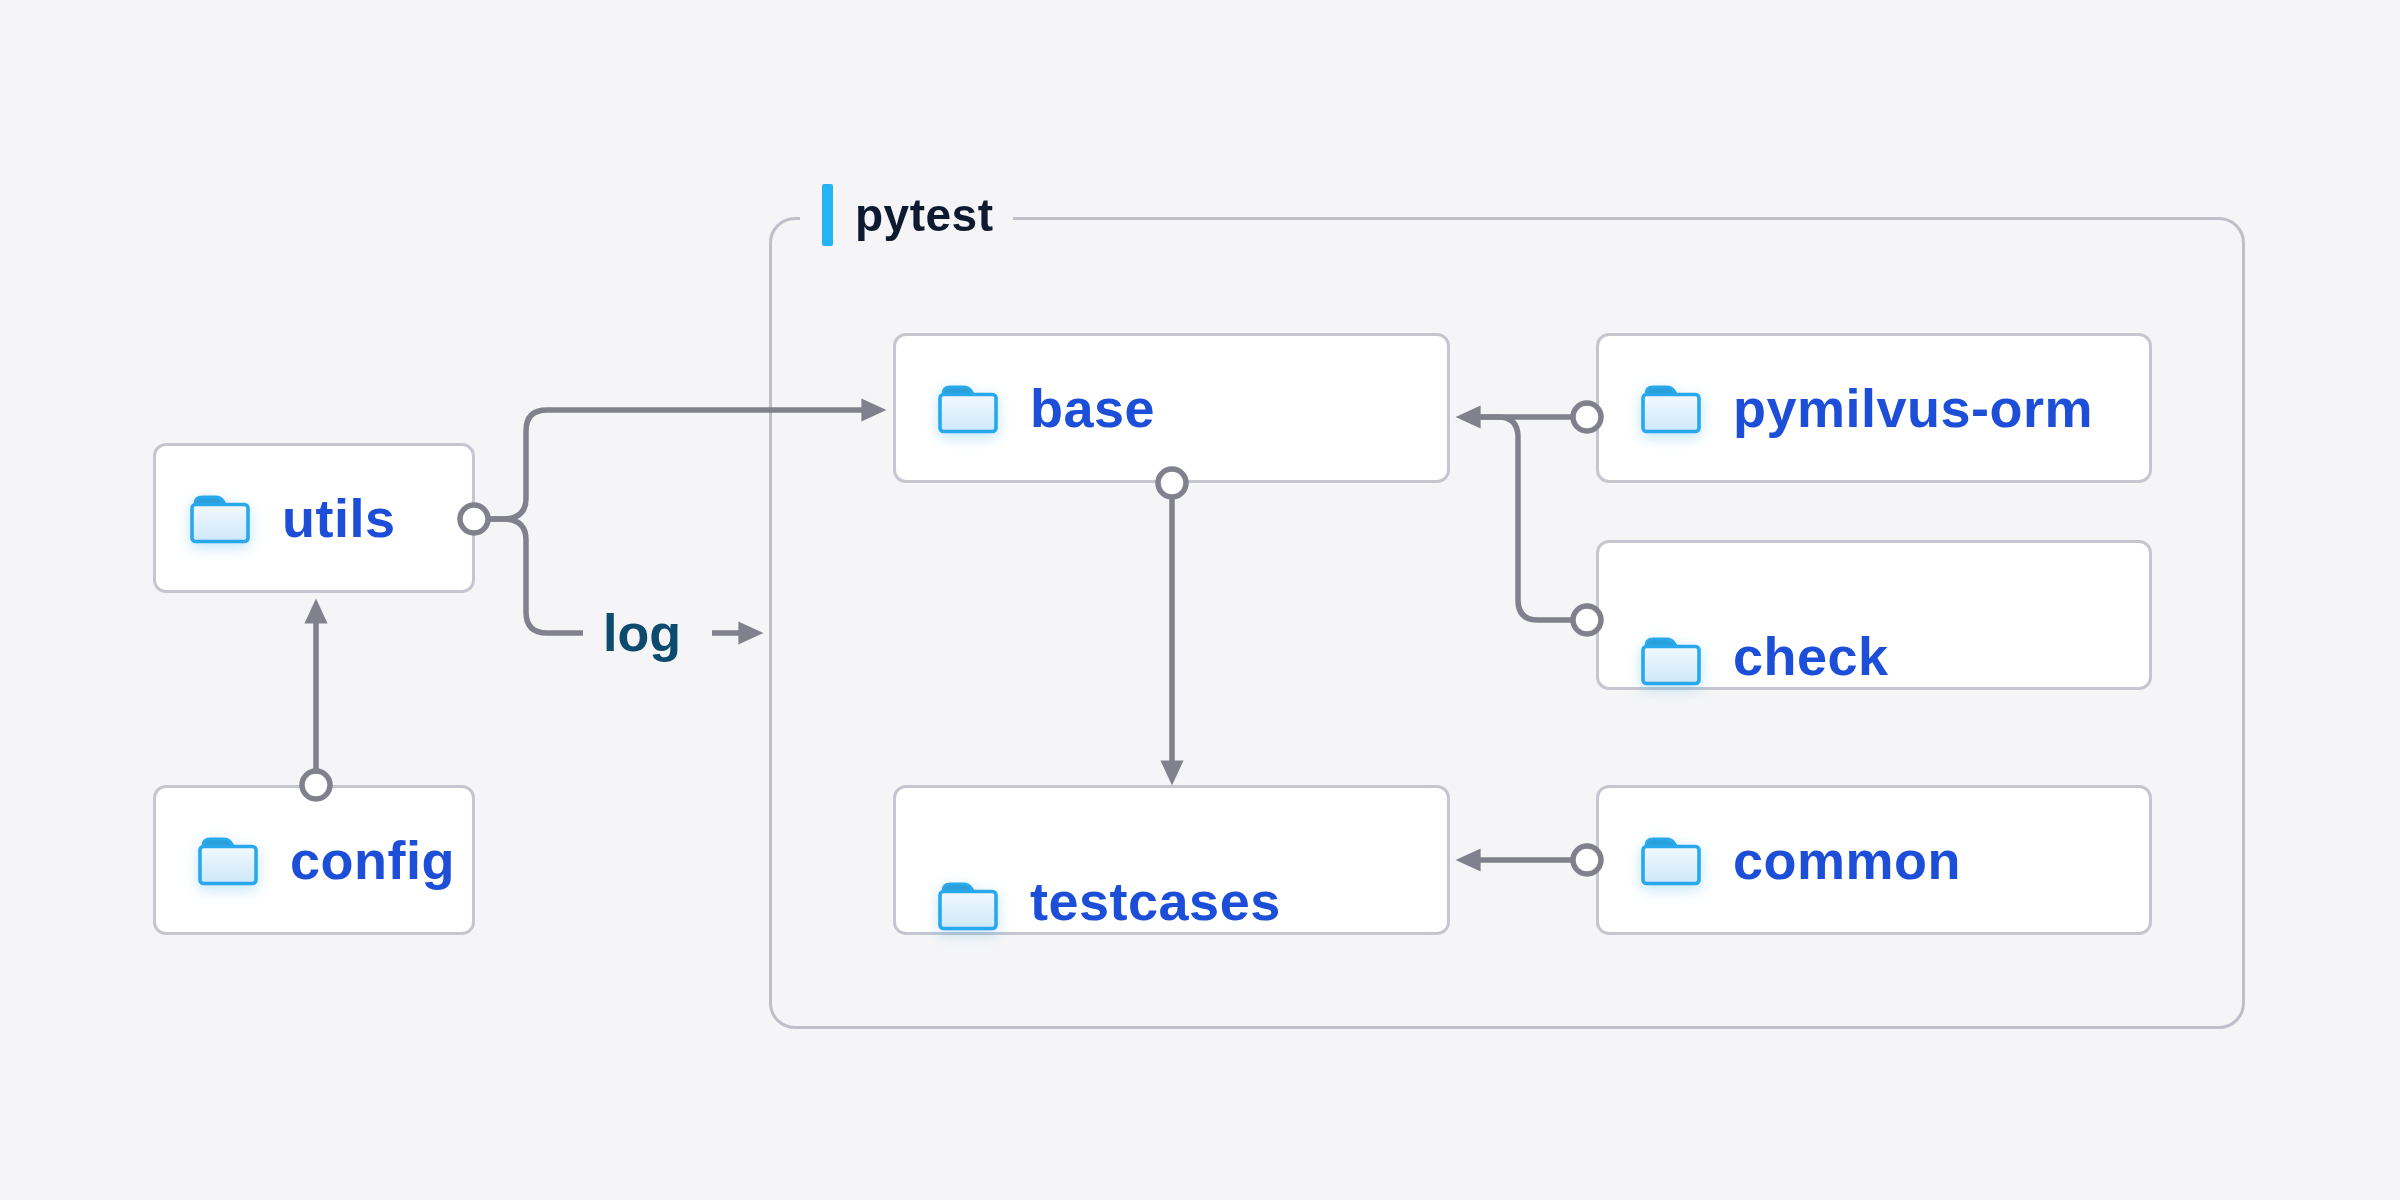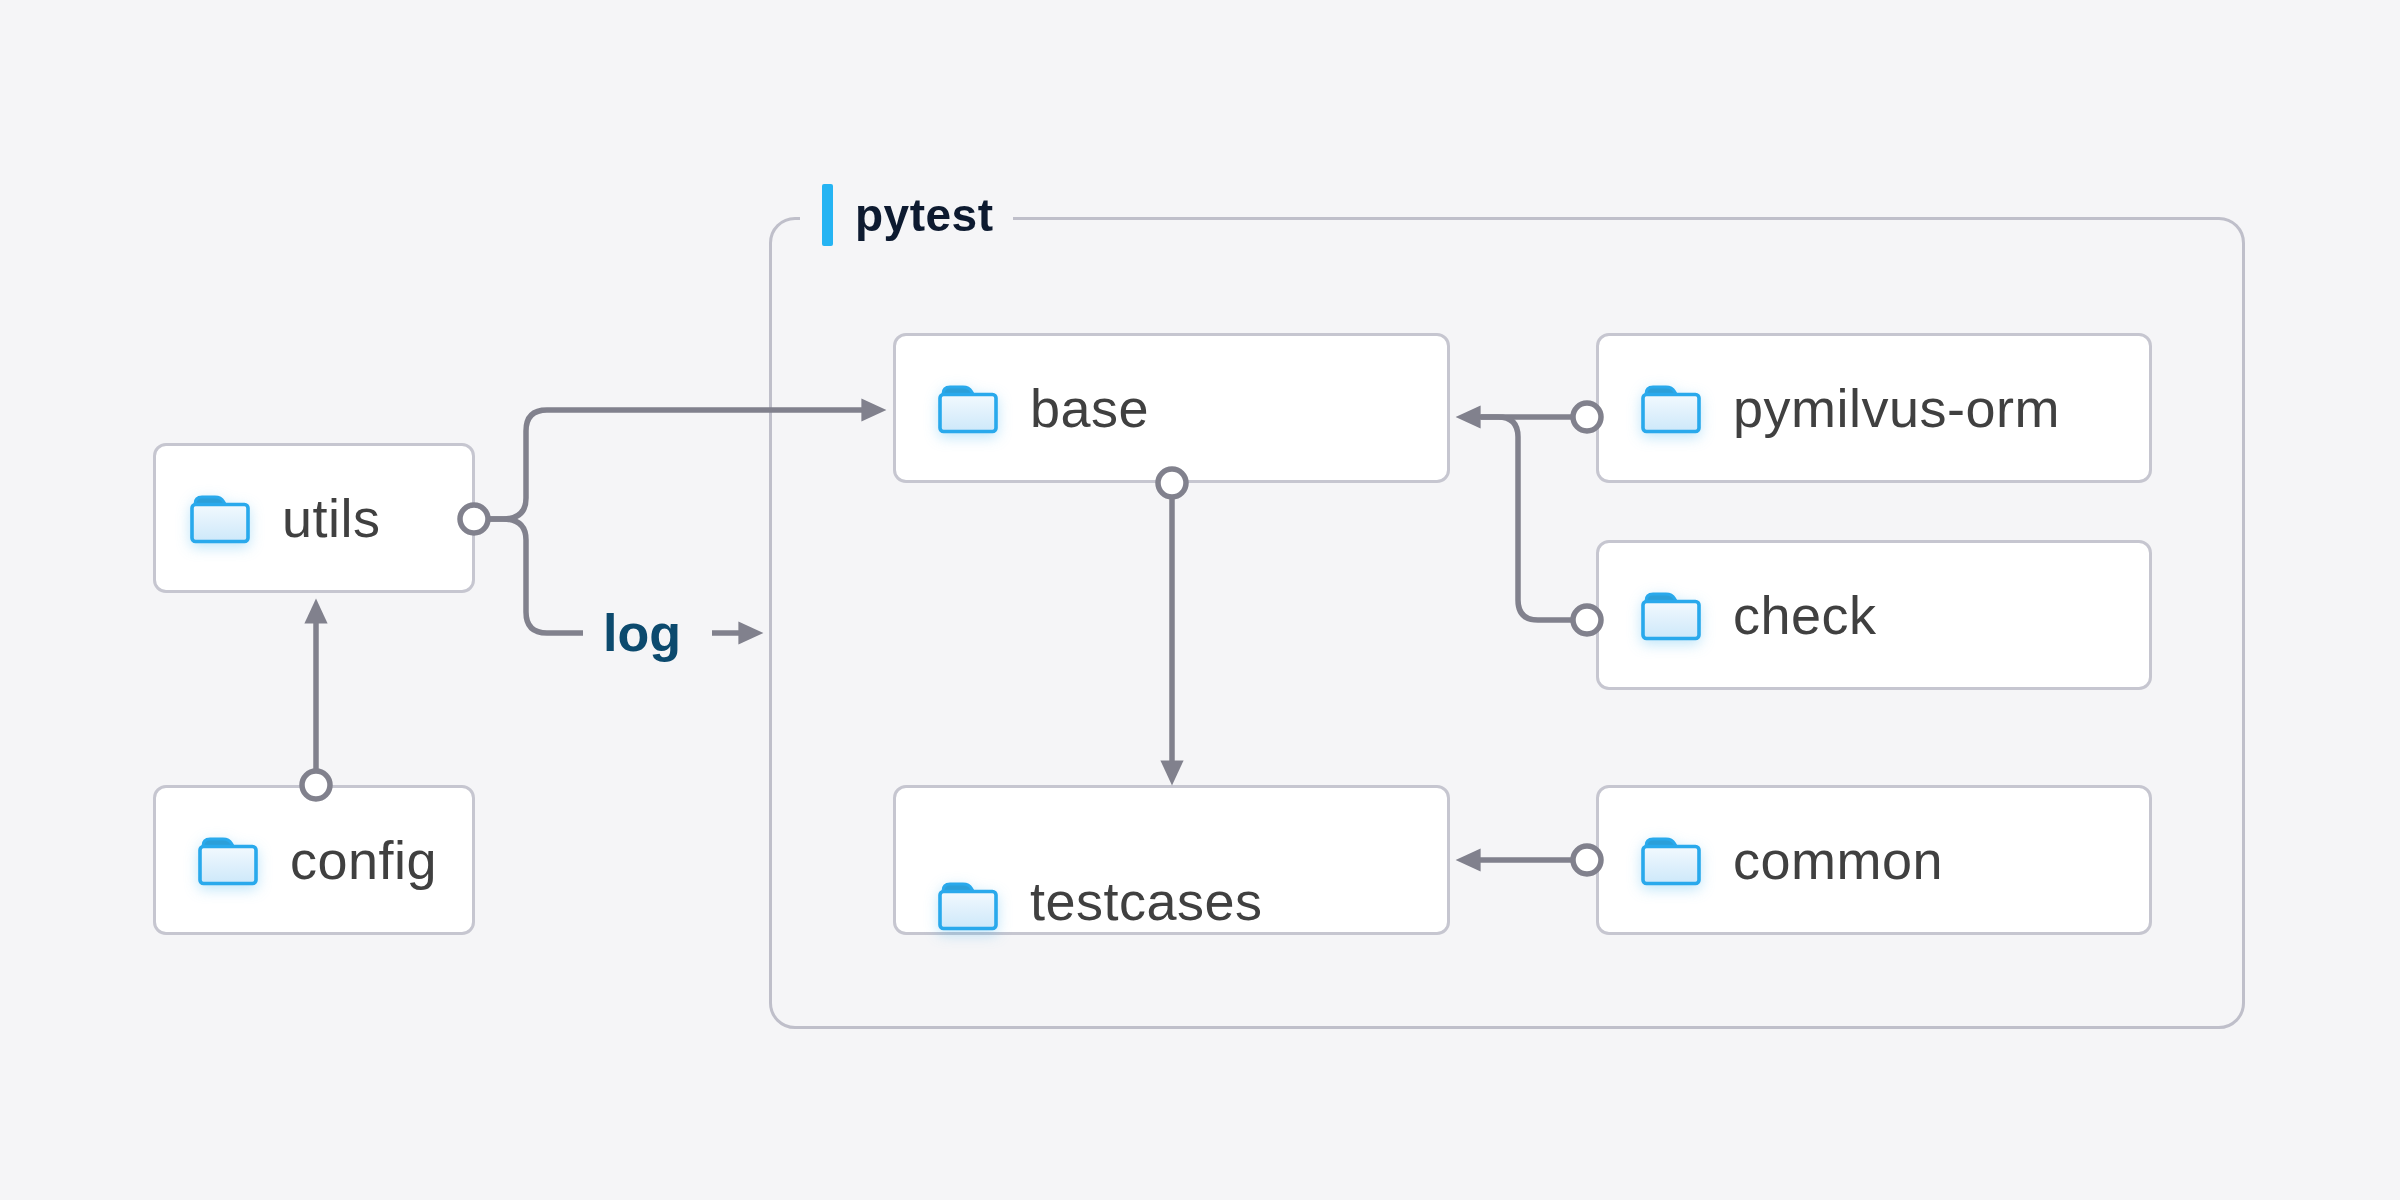--- a/index.html
+++ b/index.html
@@ -45,36 +45,36 @@
     position:absolute;height:150px;
     background:#ffffff;
     border:3px solid #c6c6d0;
     border-radius:13px;
     box-sizing:border-box;
     display:flex;align-items:center;
     padding-left:40px;gap:30px;
     z-index:2;
   }
   .node .node-label{
-    font-size:54px;font-weight:400;
-    color:#404040;
+    font-size:54px;font-weight:700;
+    color:#1d4ed8;
     letter-spacing:0.5px;
     white-space:nowrap;
   }
   .folder{
     width:64px;height:54px;flex:0 0 auto;
     filter:drop-shadow(0 4px 7px rgba(41,169,236,0.30));
   }
 
   
   #node-utils    {left:153px; top:443px; width:322px;padding-left:32px;}
   #node-config   {left:153px; top:785px; width:322px;}
   #node-base     {left:893px; top:333px; width:557px;}
   #node-pymilvus {left:1596px;top:333px; width:556px;align-items:center;}
-  #node-check    {left:1596px;top:540px; width:556px;}
+  #node-check    {left:1596px;top:540px; width:556px;align-items:flex-end;}
   #node-testcases{left:893px; top:785px; width:557px;align-items:flex-end;}
   #node-common   {left:1596px;top:785px; width:556px;text-align:right;}
 
   
   .edge-label{
     position:absolute;
     left:603px;top:604px;height:58px;
     line-height:58px;
     font-size:52px;font-weight:600;
     color:#0c4a6e;

